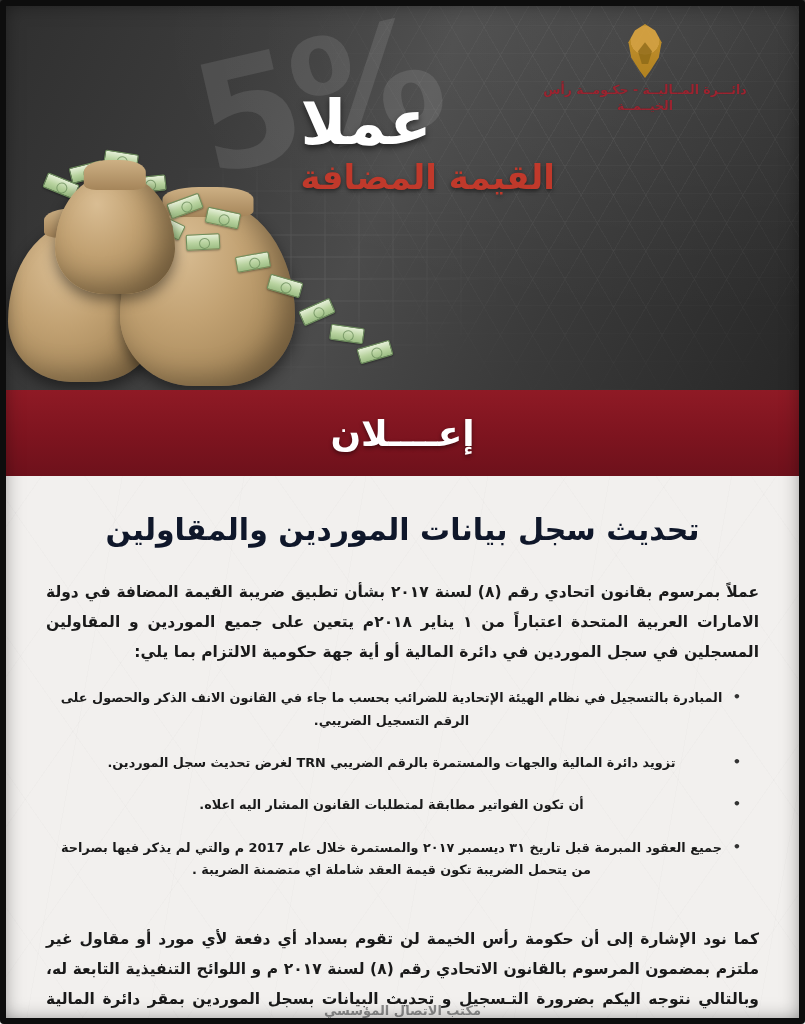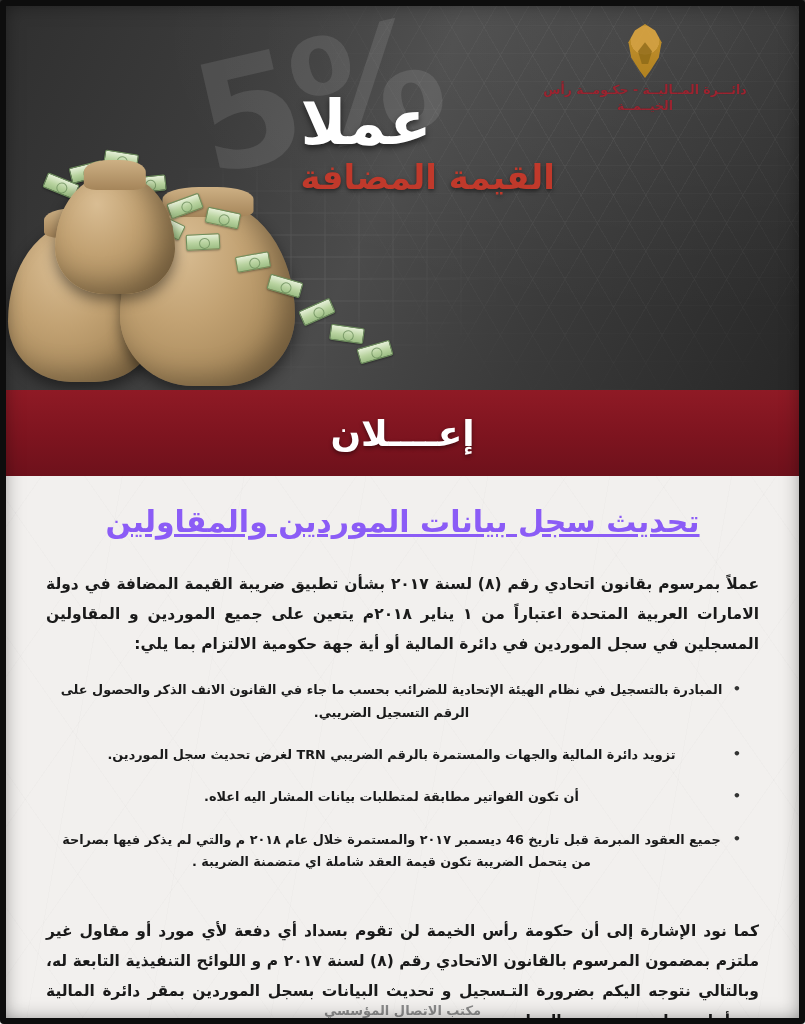--- a/index.html
+++ b/index.html
@@ -210,24 +210,23 @@
       repeating-linear-gradient(55deg, rgba(0,0,0,.05) 0 1px, transparent 1px 78px),
       repeating-linear-gradient(-55deg, rgba(0,0,0,.05) 0 1px, transparent 1px 86px),
       repeating-linear-gradient(100deg, rgba(0,0,0,.04) 0 1px, transparent 1px 120px);
     pointer-events: none;
   }
   .headline {
     position: relative;
     text-align: center;
     font-size: 30px;
     font-weight: 800;
-    color: #8b5cf6;
-    margin: 0 0 26px 0;
+    color: #0f172a;
+    margin: 8px 0 26px 0;
     line-height: 1.35;
-    text-decoration: underline;
   }
   .para {
     position: relative;
     font-size: 15.5px;
     line-height: 1.95;
     color: #1a1a1a;
     font-weight: 700;
     text-align: justify;
     text-align-last: right;
     margin-bottom: 18px;
@@ -337,22 +336,22 @@
   </div>
 
   <div class="body">
     <div class="headline">تحديث سجل بيانات الموردين والمقاولين</div>
 
     <div class="para">عملاً بمرسوم بقانون اتحادي  رقم (٨) لسنة ٢٠١٧  بشأن تطبيق ضريبة القيمة المضافة في دولة الامارات العربية المتحدة اعتباراً من ١ يناير ٢٠١٨م يتعين على جميع الموردين و المقاولين المسجلين في سجل الموردين في دائرة المالية أو أية جهة حكومية الالتزام بما يلي:</div>
 
     <ul class="bullets">
       <li>المبادرة بالتسجيل في نظام الهيئة الإتحادية للضرائب بحسب ما جاء في القانون الانف الذكر والحصول على الرقم التسجيل الضريبي.</li>
       <li>تزويد دائرة المالية والجهات والمستمرة بالرقم الضريبي TRN لغرض تحديث سجل الموردين.</li>
-      <li>أن تكون الفواتير مطابقة لمتطلبات بيانات المشار اليه اعلاه.</li>
-      <li>جميع العقود المبرمة قبل تاريخ 46 ديسمبر ٢٠١٧ والمستمرة خلال عام ٢٠١٨ م  والتي لم يذكر فيها بصراحة من يتحمل الضريبة تكون قيمة العقد شاملة اي متضمنة الضريبة .</li>
+      <li>أن تكون الفواتير مطابقة لمتطلبات القانون المشار اليه اعلاه.</li>
+      <li>جميع العقود المبرمة قبل تاريخ ٣١ ديسمبر ٢٠١٧ والمستمرة خلال عام 2017 م  والتي لم يذكر فيها بصراحة من يتحمل الضريبة تكون قيمة العقد شاملة اي متضمنة الضريبة .</li>
     </ul>
 
     <div class="para2">كما نود الإشارة إلى أن حكومة رأس الخيمة لن تقوم بسداد أي دفعة لأي مورد أو مقاول غير ملتزم بمضمون المرسوم بالقانون الاتحادي رقم (٨) لسنة ٢٠١٧ م و اللوائح التنفيذية التابعة له، وبالتالي نتوجه اليكم بضرورة التـسجيل و تحديث البيانات بسجل الموردين بمقر دائرة المالية من أجل ضمان حسن سير العمل.</div>
 
     <div class="footer-note">مكتب الاتصال المؤسسي</div>
   </div>
 
   <div class="frame-edge"></div>
 </div>
 

